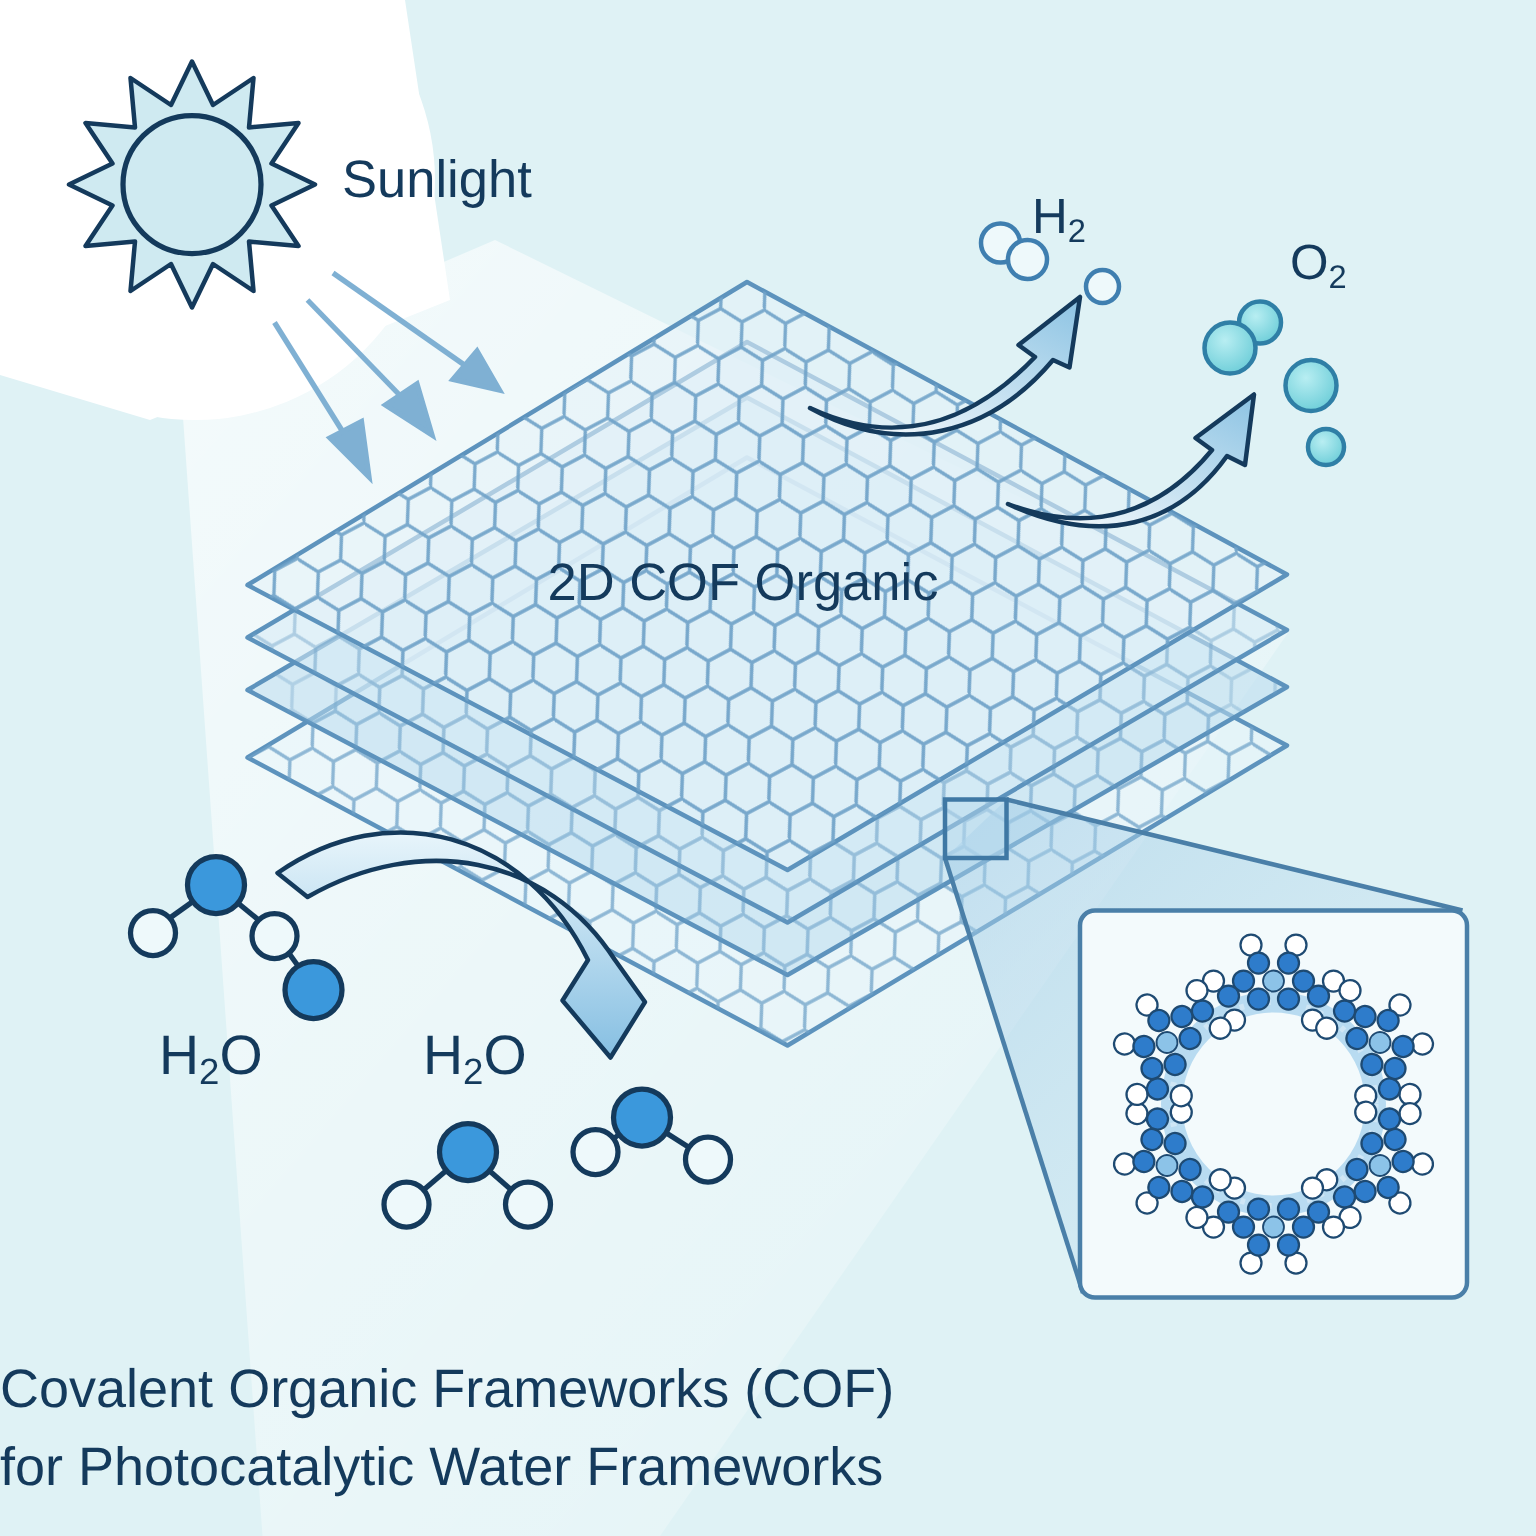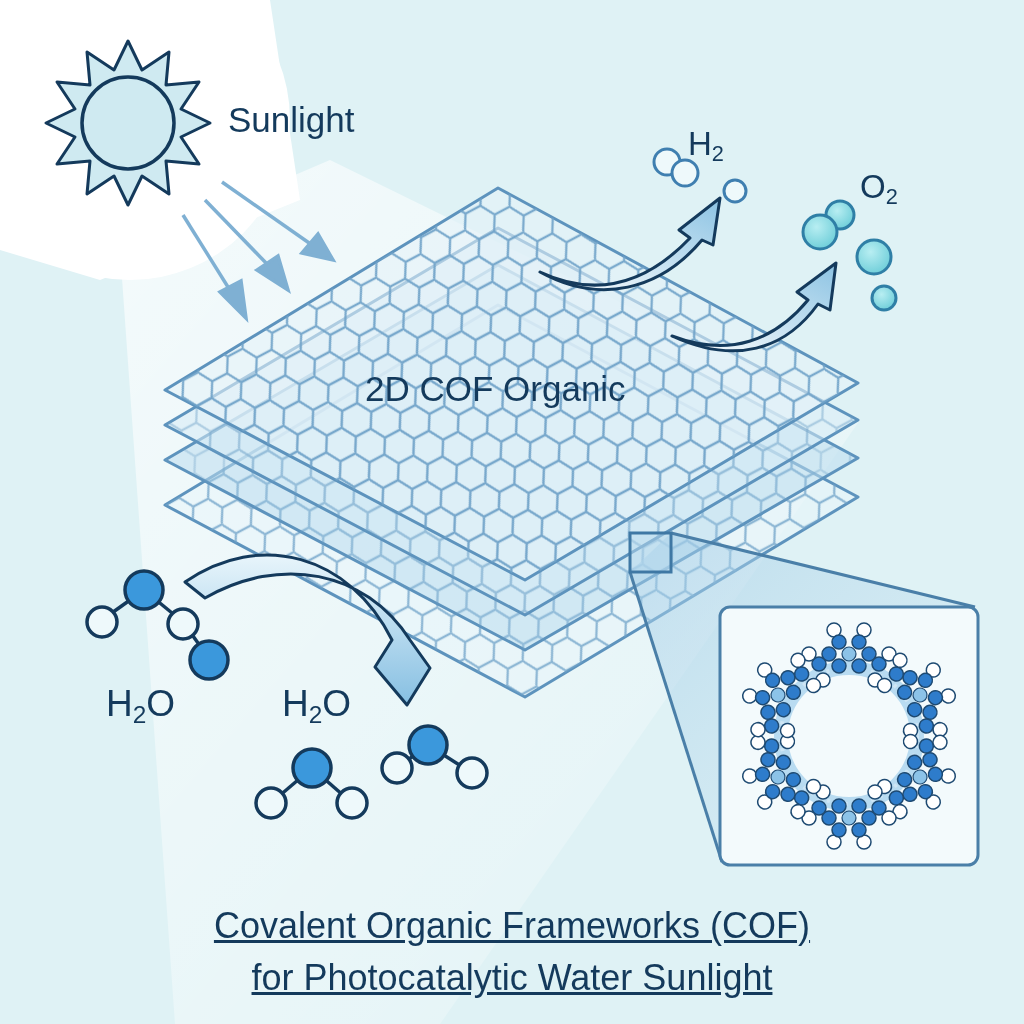--- a/index.html
+++ b/index.html
@@ -3,25 +3,25 @@
 <meta charset="utf-8">
 <style>
   html, body { margin: 0; padding: 0; }
   body { width: 1024px; height: 1024px; overflow: hidden; background: #dff2f5; }
   .scene { position: relative; width: 908px; height: 1024px; }
   svg.art { position: absolute; left: 0; top: 0; width: 1024px; height: 1024px; }
   .lbl { position: absolute; font-family: "Liberation Sans", "DejaVu Sans", sans-serif; color: #143a5c; white-space: nowrap; }
   .sunlight { left: 228px; top: 100px; font-size: 35px; }
   .cof { left: 365px; top: 369px; font-size: 35px; }
   .h2 { left: 688px; top: 125px; font-size: 33px; }
-  .o2 { left: 860px; top: 168px; font-size: 33px; }
+  .o2 { left: 860px; top: 156px; font-size: 33px; }
   .water1 { left: 106px; top: 683px; font-size: 37px; }
   .water2 { left: 282px; top: 683px; font-size: 37px; }
   sub { font-size: 0.66em; vertical-align: -0.28em; }
-  .title { left: 0; width: 1024px; text-align: center; font-size: 36px; line-height: 52px; top: 900px; text-decoration: underline; }
+  .title { left: 0; width: 1024px; font-size: 36px; line-height: 52px; top: 900px; }
   .title div { display: block; }
 </style>
 </head>
 <body>
 
 <div class="scene">
 
 <svg class="art" viewBox="0 0 1024 1024">
   <defs>
     <pattern id="hex" width="48" height="27.7" patternUnits="userSpaceOnUse" patternTransform="rotate(-28) scale(1.05)">
@@ -186,16 +186,16 @@
 <div class="lbl cof">2D COF Organic</div>
 
 <div class="lbl h2"><span>H</span><sub>2</sub></div>
 <div class="lbl o2"><span>O</span><sub>2</sub></div>
 
 <div class="lbl water1"><span>H</span><sub>2</sub><span>O</span></div>
 <div class="lbl water2"><span>H</span><sub>2</sub><span>O</span></div>
 
 <div class="lbl title">
   <div>Covalent Organic Frameworks (COF)</div>
-  <div>for Photocatalytic Water Sunlight</div>
+  <div>for Photocatalytic Water Frameworks</div>
 </div>
 
 </div>
 
 </body></html>

